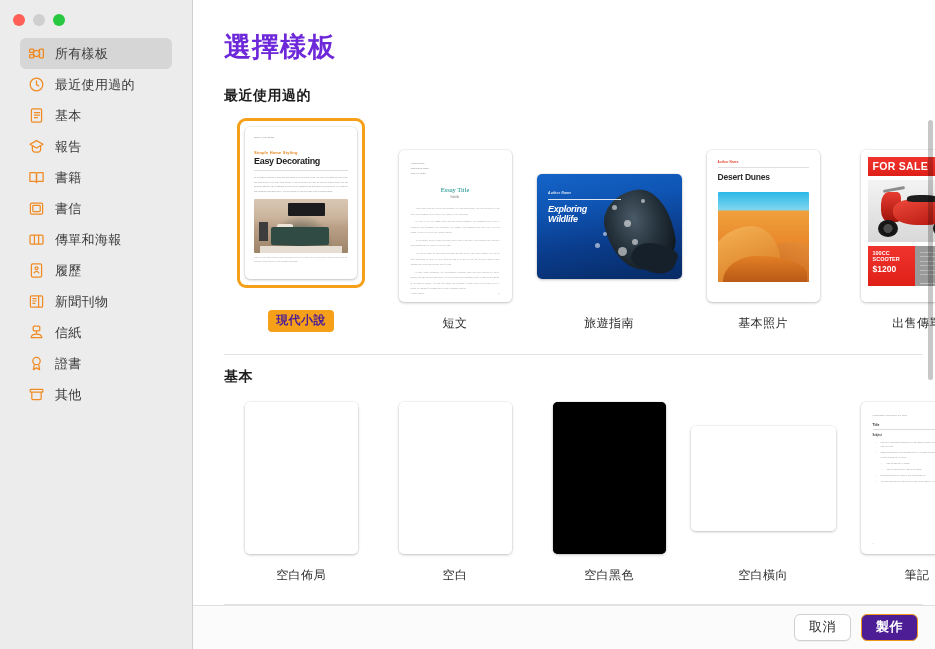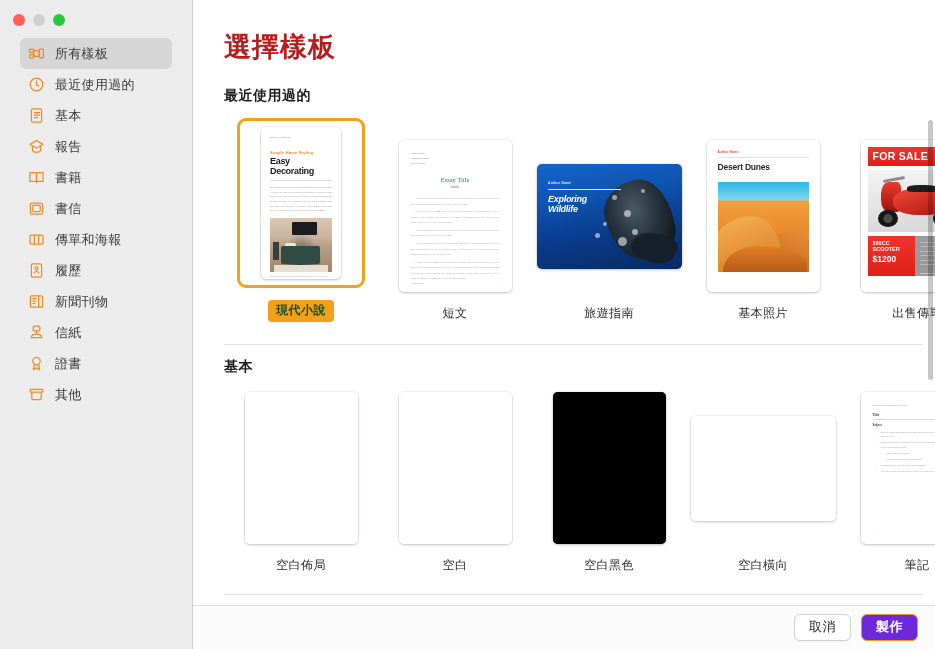--- a/index.html
+++ b/index.html
@@ -83,21 +83,21 @@
   #scroll-area {
     position: absolute;
     left: 0; top: 0; right: 0;
     height: 605px;
     overflow: hidden;
     background: #ffffff;
   }
   #page-title {
     font-size: 27px;
     font-weight: bold;
-    color: #b91c1c;
+    color: #6d28d9;
     margin: 29px 0 0 31px;
     letter-spacing: 1px;
   }
   .section {
     margin-top: 22px;
   }
   .section-divider {
     height: 1px;
     background: #e3e3e3;
     margin: 0 12px 0 31px;
@@ -126,21 +126,21 @@
   .thumb-wrap {
     height: 158px;
     display: flex;
     align-items: center;
     justify-content: center;
     position: relative;
   }
   .thumb-wrap.selected {
     border: 3px solid #f6a01a;
     border-radius: 9px;
-    padding: 21px;
+    padding: 5px;
     box-sizing: border-box;
     height: 170px;
     width: 128px;
   }
   .thumb {
     background: #ffffff;
     box-shadow: 0 1px 3px rgba(0,0,0,0.22), 0 0 0 0.5px rgba(0,0,0,0.07);
     border-radius: 5px;
     overflow: hidden;
     position: relative;
@@ -150,25 +150,25 @@
   .thumb.dark { background: #000000; }
   .caption {
     font-size: 12px;
     color: #2c2c2c;
     margin-top: 10px;
     letter-spacing: 0.4px;
     white-space: nowrap;
   }
   .caption.badge {
     background: #f6a01a;
-    color: #14532d;
+    color: #4c1d95;
     border-radius: 4px;
     padding: 2px 8px 3px 8px;
     font-weight: bold;
-    margin-top: 12px;
+    margin-top: 22px;
   }
 
   
   .t-novel { padding: 9px 9px 0 9px; box-sizing: border-box; }
   .t-novel .tiny { font-size: 2.2px; color: #8a8a8a; line-height: 1.5; }
   .t-novel .eyebrow { font-size: 4px; color: #e8861b; font-weight: bold; margin-top: 11px; letter-spacing: .2px;}
   .t-novel .head { font-size: 9px; font-weight: bold; color: #1c1c1c; margin-top: 1px; letter-spacing: -0.3px;}
   .t-novel .rule { height: 1px; background: #ddd; margin-top: 4px; }
   .t-novel .para {
     margin-top: 4px;
@@ -332,21 +332,21 @@
     letter-spacing: .5px;
     line-height: 1.3;
   }
   .btn-cancel {
     background: #ffffff;
     border: 1px solid #d0d0d0;
     color: #2b2b2b;
     box-shadow: 0 1px 1px rgba(0,0,0,0.05);
   }
   .btn-create {
-    background: #6d28d9;
+    background: #4c1d95;
     border: 1px solid #f0981a;
     color: #ffffff;
     font-weight: bold;
   }
   #scrollbar {
     position: absolute;
     right: 2px; top: 120px;
     width: 5px; height: 260px;
     background: rgba(0,0,0,0.22);
     border-radius: 3px;

